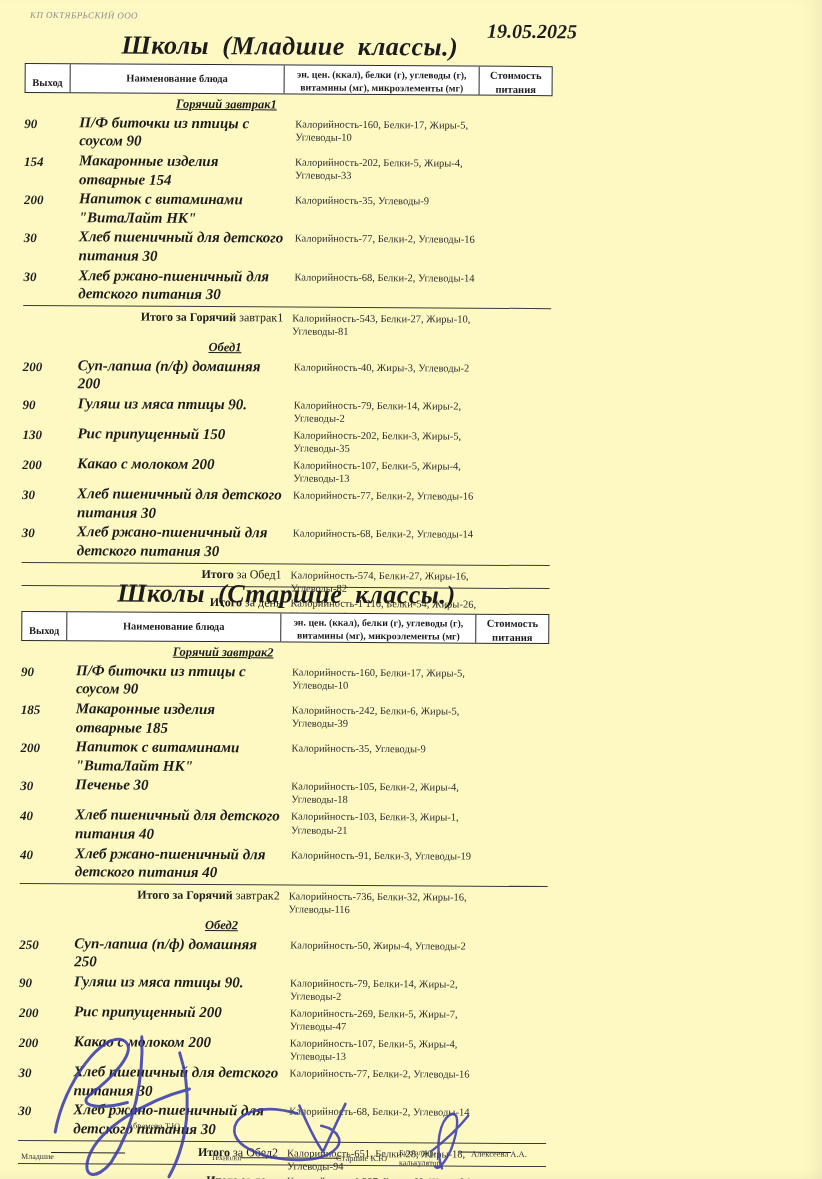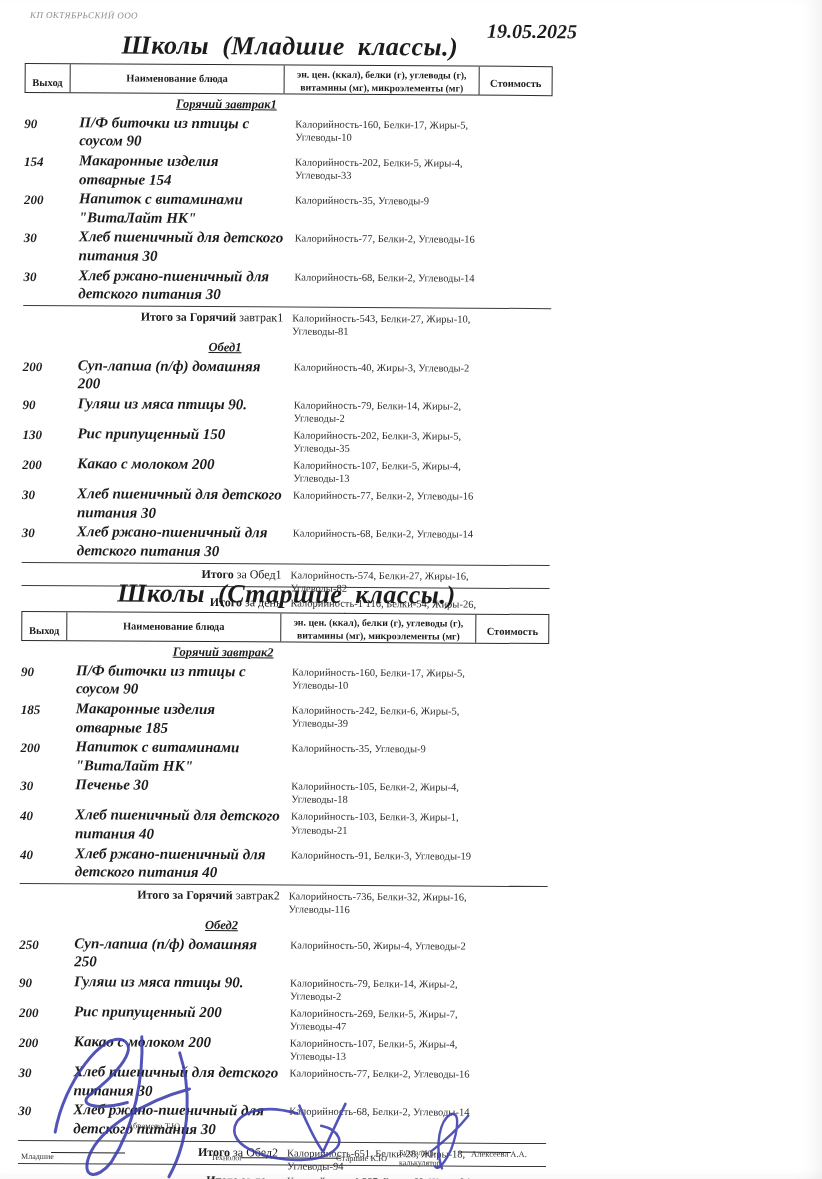--- a/index.html
+++ b/index.html
@@ -1,34 +1,34 @@
 <!DOCTYPE html>
 <html><head>
 <meta charset="utf-8">
 <style>
   html,body{margin:0;padding:0;background:#e8e8e8;}
   .page{
-    position:relative;width:822px;height:1179px;background:#ffffff;
+    position:relative;width:822px;height:1179px;background:#fef9c3;
     font-family:"Liberation Serif", serif;color:#1c1c1c;overflow:hidden;
     box-shadow:inset -16px 0 22px -14px rgba(0,0,0,0.08), inset 0 -10px 14px -10px rgba(0,0,0,0.05);
   }
   .content{position:absolute;inset:0;transform:rotate(0.35deg);transform-origin:40px 20px;}
   .org{position:absolute;left:30px;top:10px;font-size:9px;font-style:italic;color:#8d8d8d;letter-spacing:.4px;}
   .date{position:absolute;left:487px;top:17px;font-size:20px;font-weight:bold;font-style:italic;}
   .menu{position:absolute;left:25px;width:560px;}
   .menu-1{top:30px;}
   .menu-2{top:578px;}
   .menu-title{width:530px;text-align:center;font-size:26px;font-weight:bold;font-style:italic;line-height:1.15;margin:0 0 3px 0;word-spacing:6px;letter-spacing:.5px;}
   .thead{display:flex;width:528px;height:30px;border:1.6px solid #2b2b2b;box-sizing:border-box;background:#fff;}
   .th{border-right:1.5px solid #2b2b2b;box-sizing:border-box;text-align:center;font-weight:bold;overflow:hidden;}
   .th:last-child{border-right:none;}
   .th-out{width:45px;font-size:10.5px;line-height:1.25;padding-top:12px;}
   .th-dish{width:215px;font-size:10.5px;padding-top:8px;}
   .th-nutr{width:196px;font-size:9.8px;font-weight:bold;line-height:1.35;padding-top:2px;}
-  .th-cost{width:72px;font-size:10.5px;line-height:1.3;padding-top:2px;margin-top:8px;}
+  .th-cost{width:72px;font-size:10.5px;line-height:1.3;padding-top:2px;}
   .group-name{width:404px;text-align:center;font-size:12.5px;font-weight:bold;font-style:italic;text-decoration:underline;margin:3px 0 2px 0;}
   .row{display:flex;margin-bottom:1px;}
   .out{width:45px;font-size:13px;font-weight:bold;font-style:italic;padding-top:3px;box-sizing:border-box;}
   .dish{width:218px;box-sizing:border-box;padding-left:10px;font-size:15px;font-weight:bold;font-style:italic;line-height:1.24;}
   .info{width:196px;box-sizing:border-box;padding:3px 0 0 8px;font-size:10.5px;line-height:1.24;color:#2e2e2e;}
   .hr{width:528px;border-top:1.6px solid #3a3a3a;height:0;margin:2px 0 1px 0;}
   .hr-strike{margin-top:-8px;margin-bottom:6px;}
   .total-row{display:flex;}
   .total-label{width:260px;text-align:right;font-size:12px;padding-top:2px;box-sizing:border-box;}
   .total-label b{font-weight:bold;}

